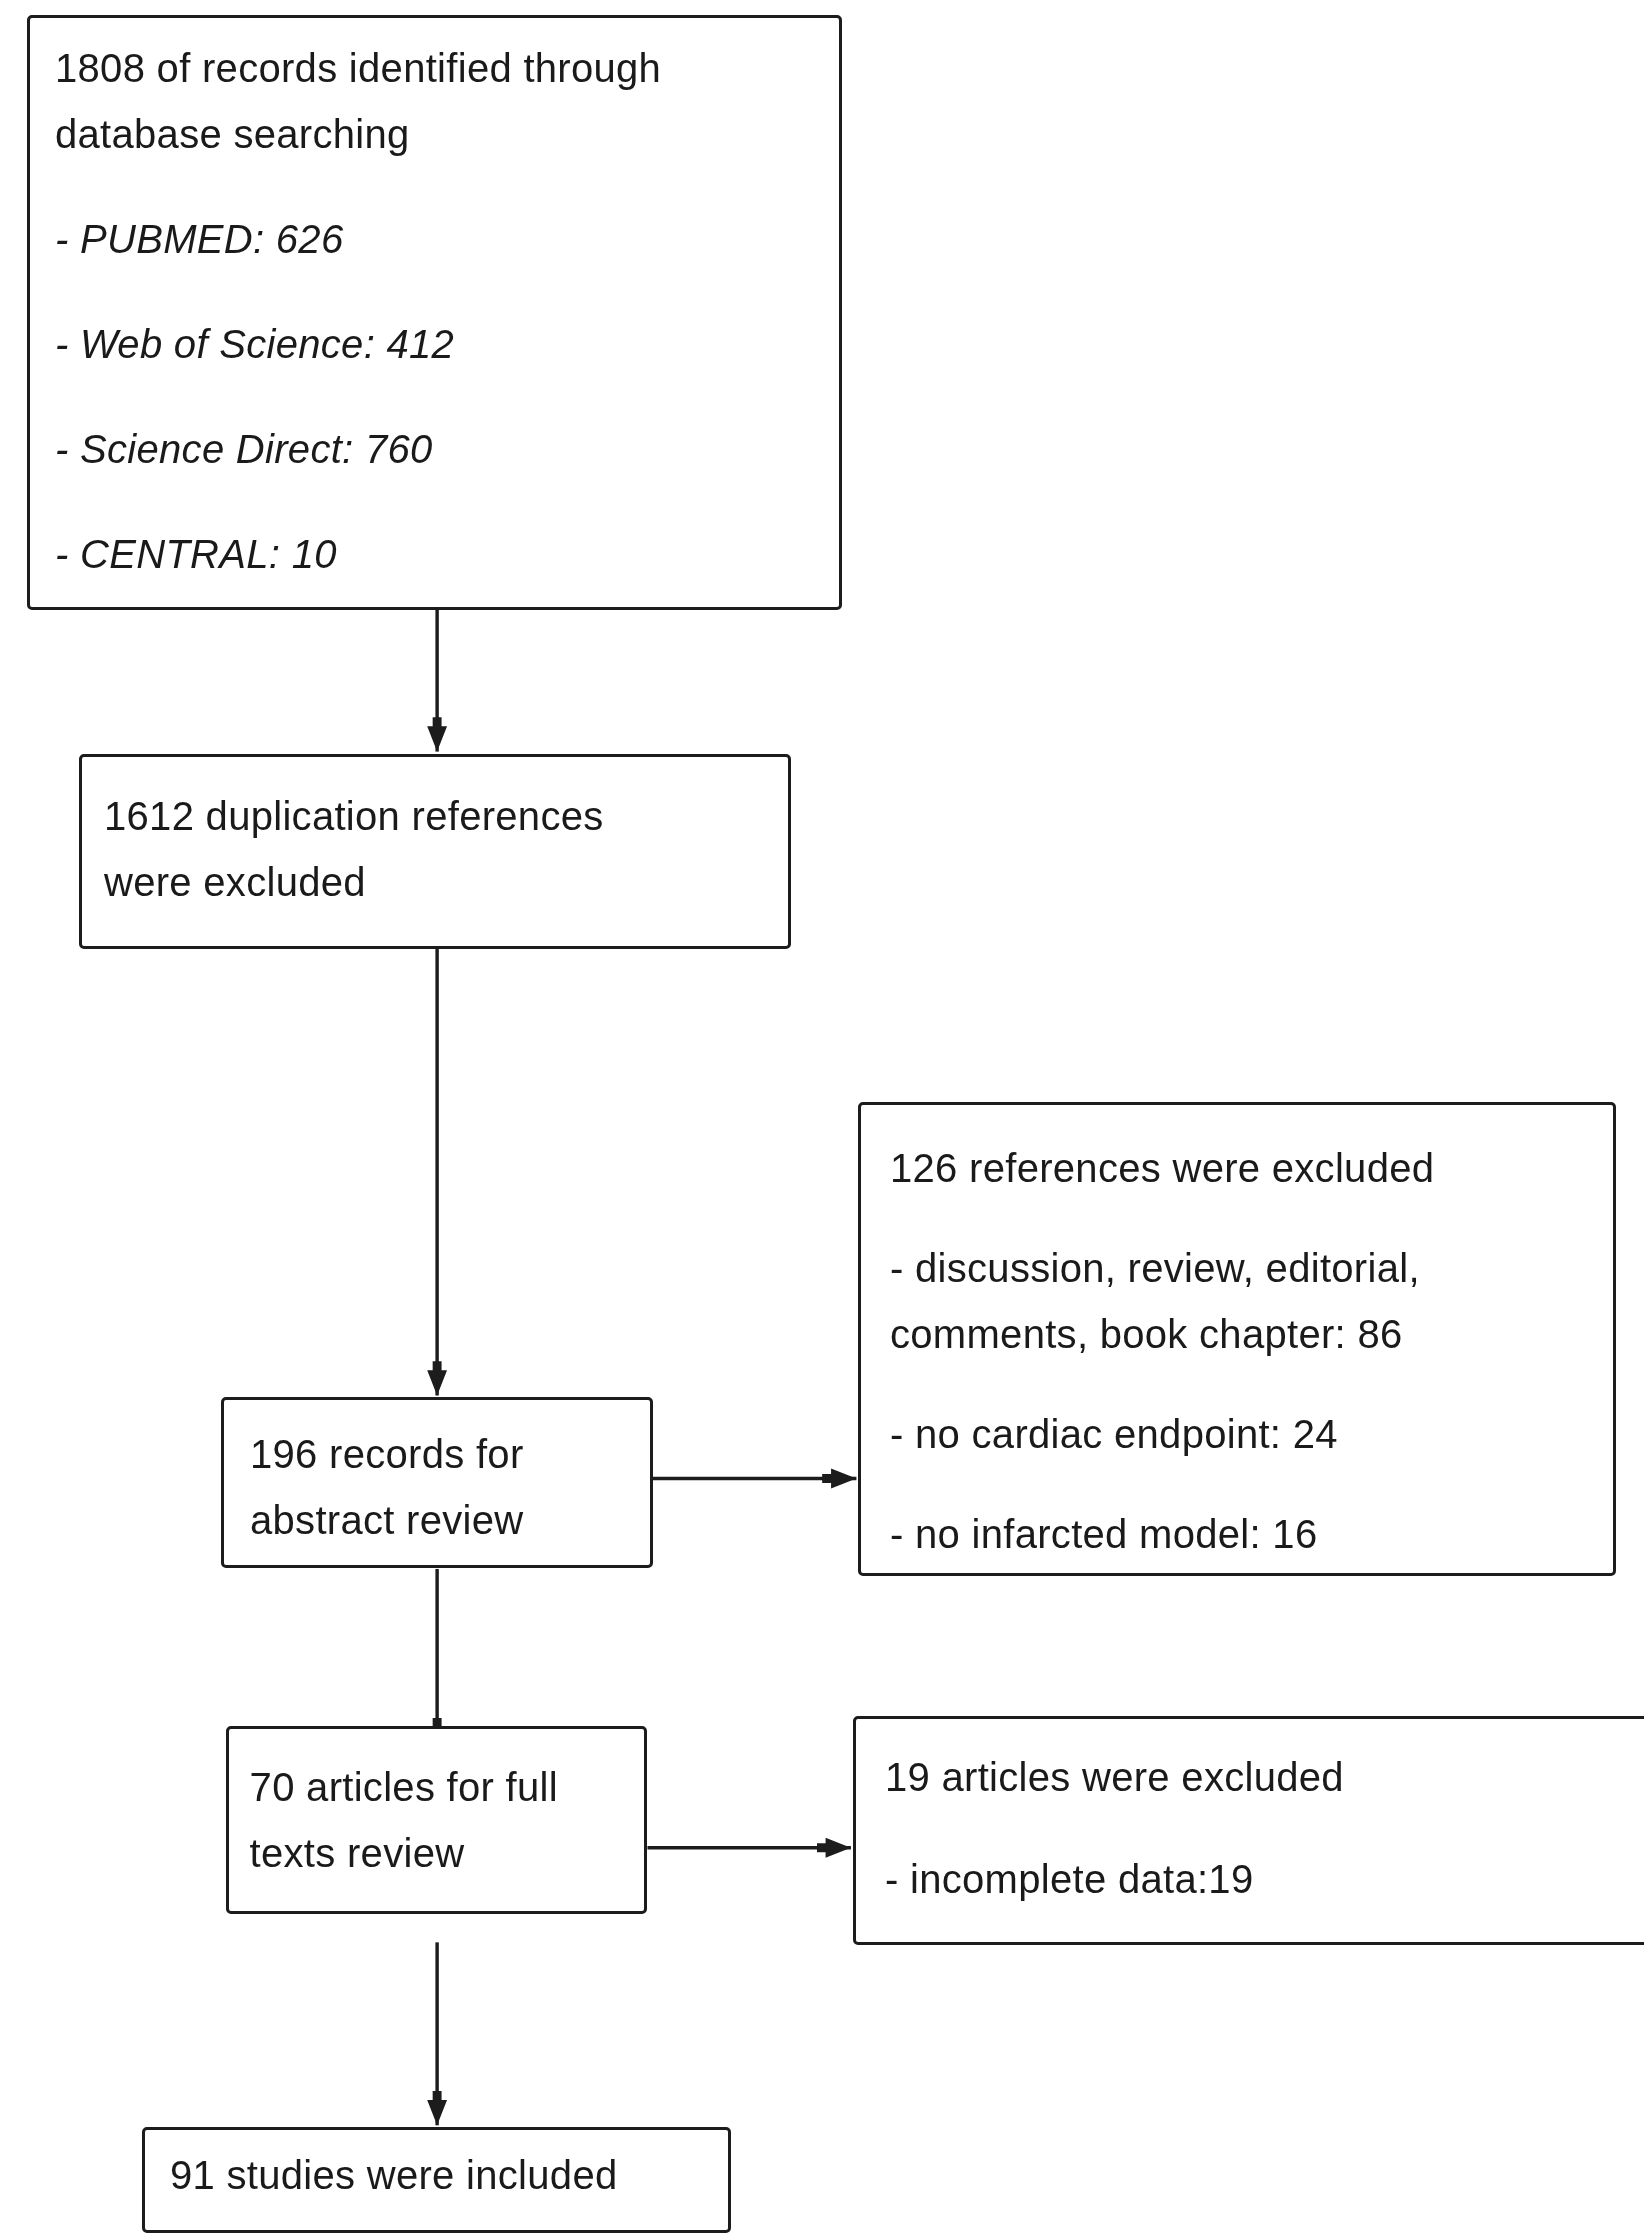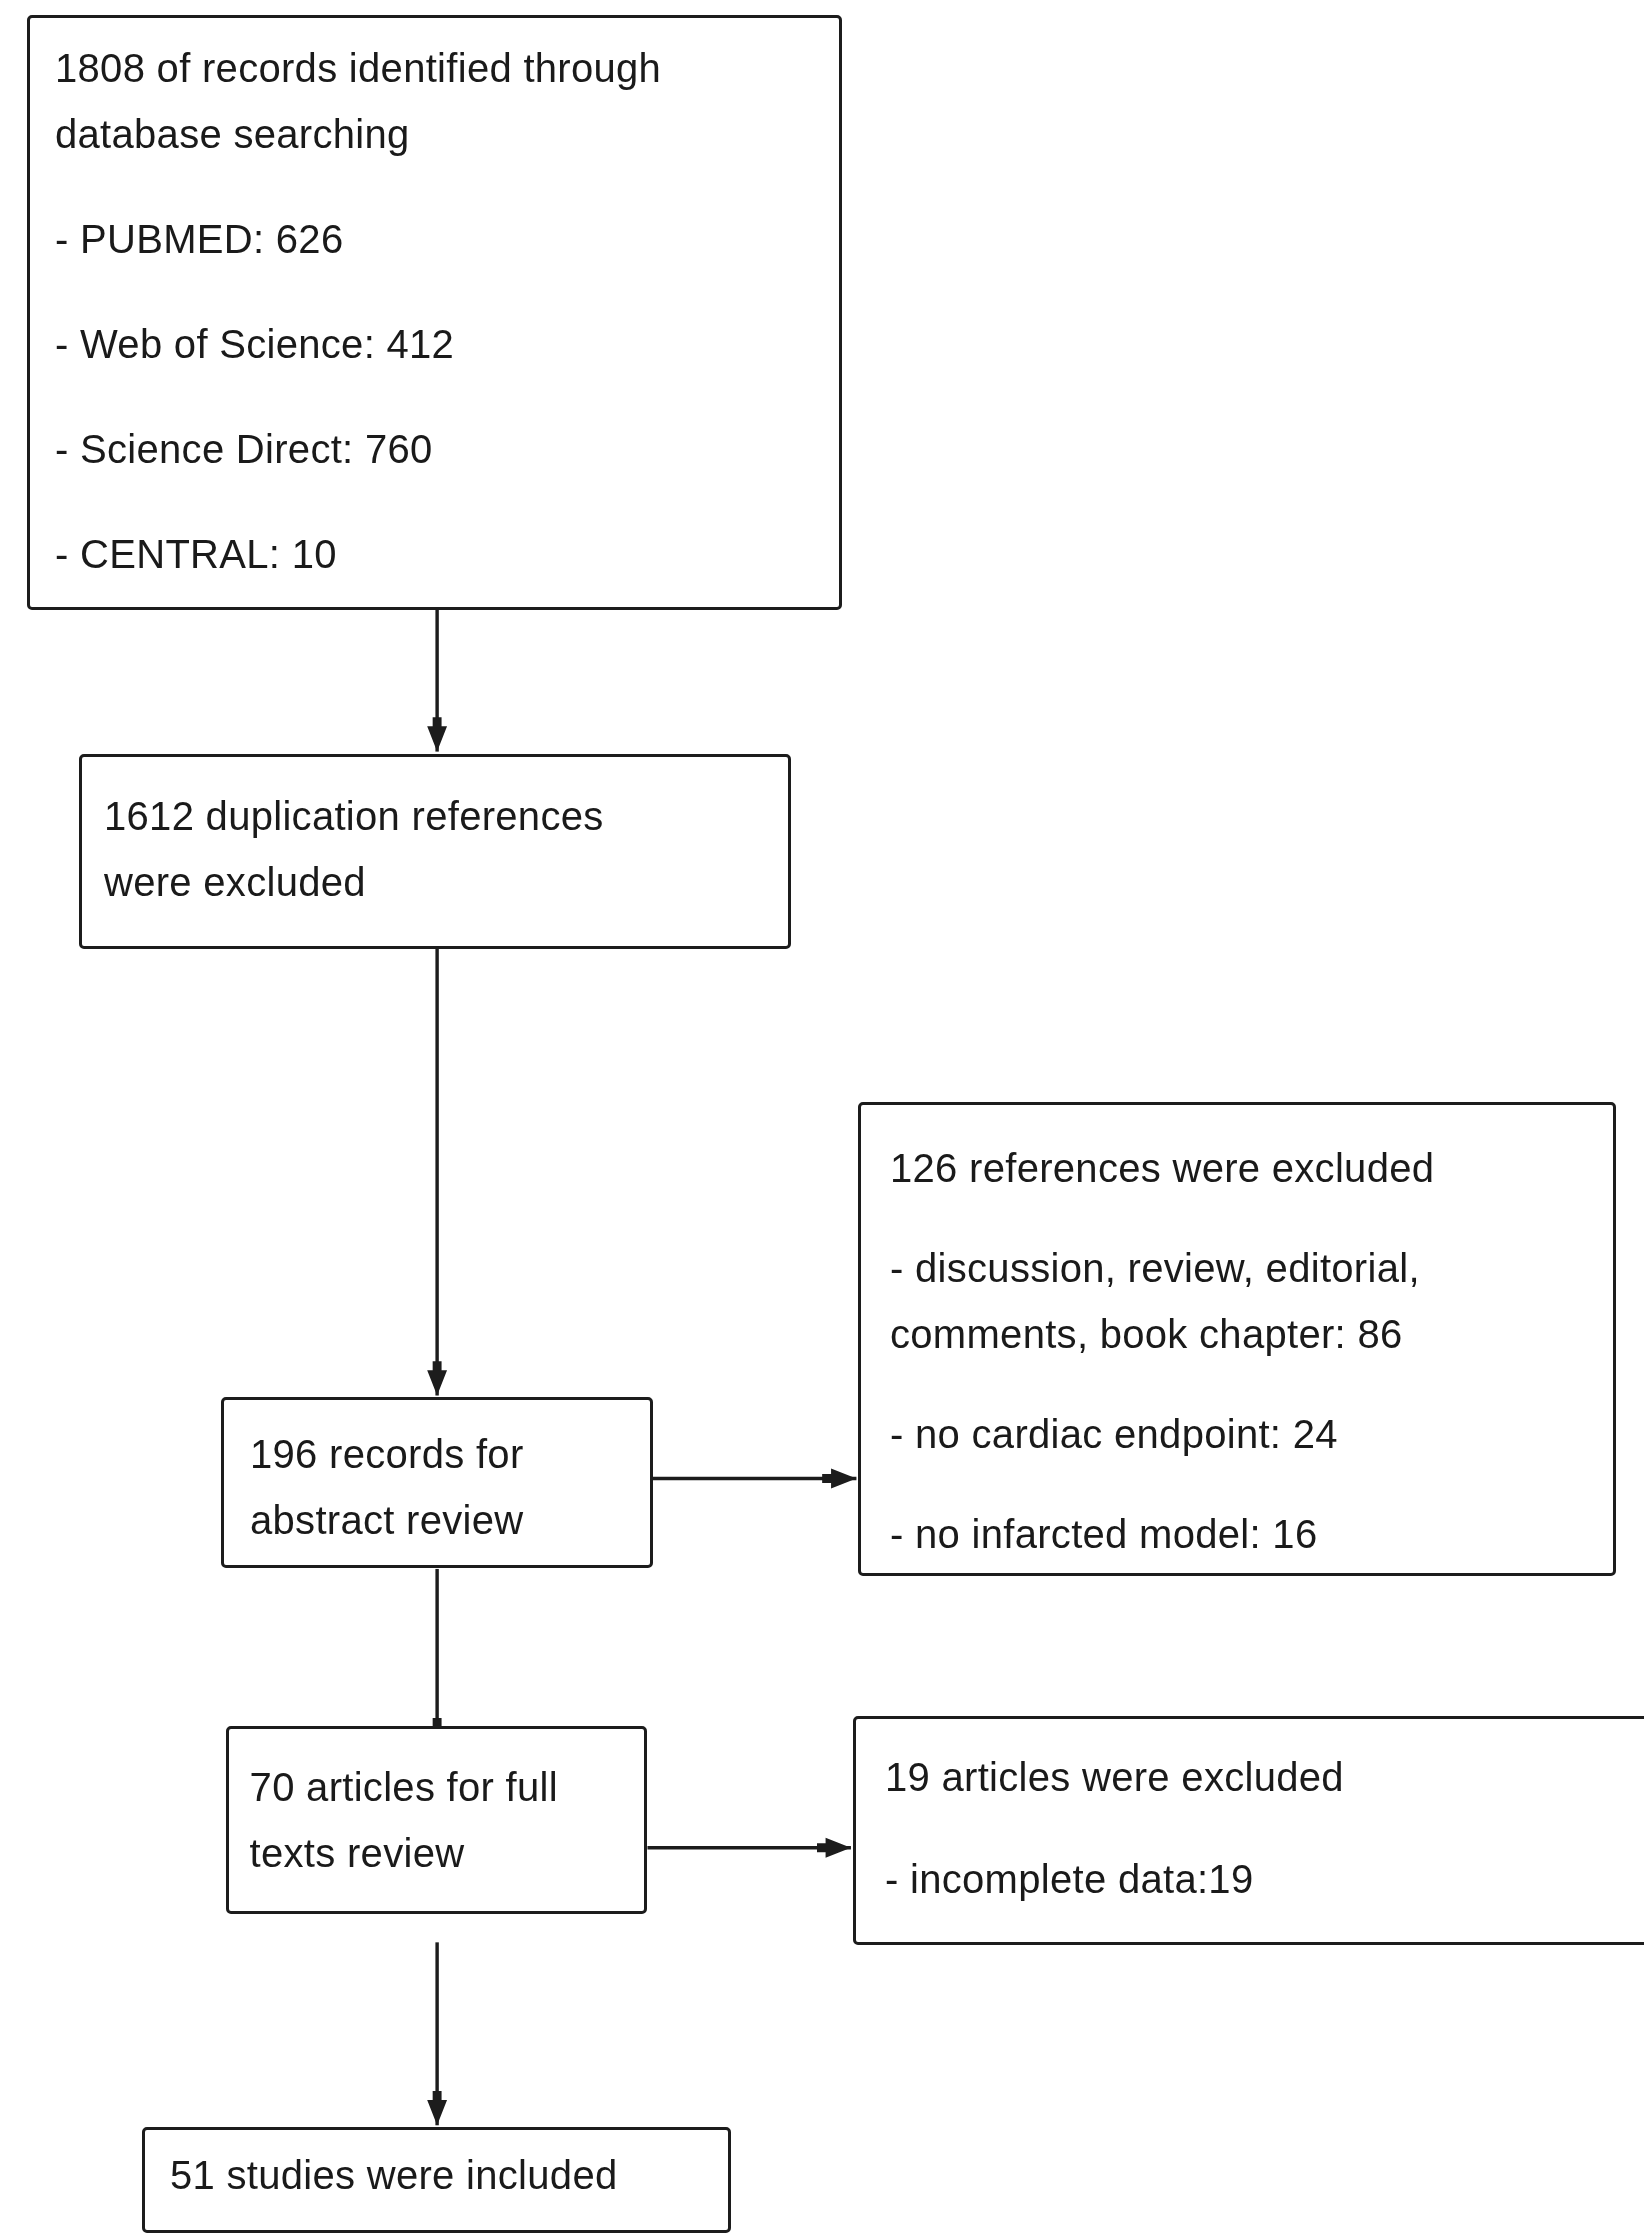--- a/index.html
+++ b/index.html
@@ -33,21 +33,21 @@
     font-size: 40px;
     line-height: 66px;
     letter-spacing: 0.3px;
   }
   .line { white-space: nowrap; }
   .wrapline { white-space: nowrap; }
   .item { margin-top: 40px; white-space: nowrap; }
   .group { margin-top: 34px; }
 
   #box-identified    { left: 27px;   top: 15px;   width: 815px; height: 595px; padding: 17px 25px; }
-  #box-identified .item { margin-top: 39px; }
+  #box-identified .item { margin-top: 39px; font-style: italic; }
   #box-duplicates    { left: 79px;  top: 754px; width: 712px; height: 195px; padding: 26px 22px; }
   #box-abstract      { left: 221px;  top: 1397px; width: 432px;  height: 171px; padding: 20.6px 26px; }
   #box-ref-excluded  { left: 858px; top: 1102px; width: 758px; height: 474px; padding: 29.5px 29px; }
   #box-fulltext      { left: 226px;  top: 1726px; width: 421px;  height: 188px; padding: 25px 20.6px; }
   #box-art-excluded  { left: 853px; top: 1716px; width: 873px; height: 229px; padding: 25px 29px; }
   #box-art-excluded .group { margin-top: 36px; }
   #box-included      { left: 142px;  top: 2127px; width: 589px;  height: 106px; padding: 12.3px 25px; }
 </style>
 </head>
 <body>
@@ -107,17 +107,17 @@
   </div>
 
   <div class="box" id="box-art-excluded">
     <div class="line">19 articles were excluded</div>
     <div class="group">
       <div class="line">- incomplete data:19</div>
     </div>
   </div>
 
   <div class="box" id="box-included">
-    <div class="line">51 studies were included</div>
+    <div class="line">91 studies were included</div>
   </div>
 
 </div>
 
 
 </body></html>

